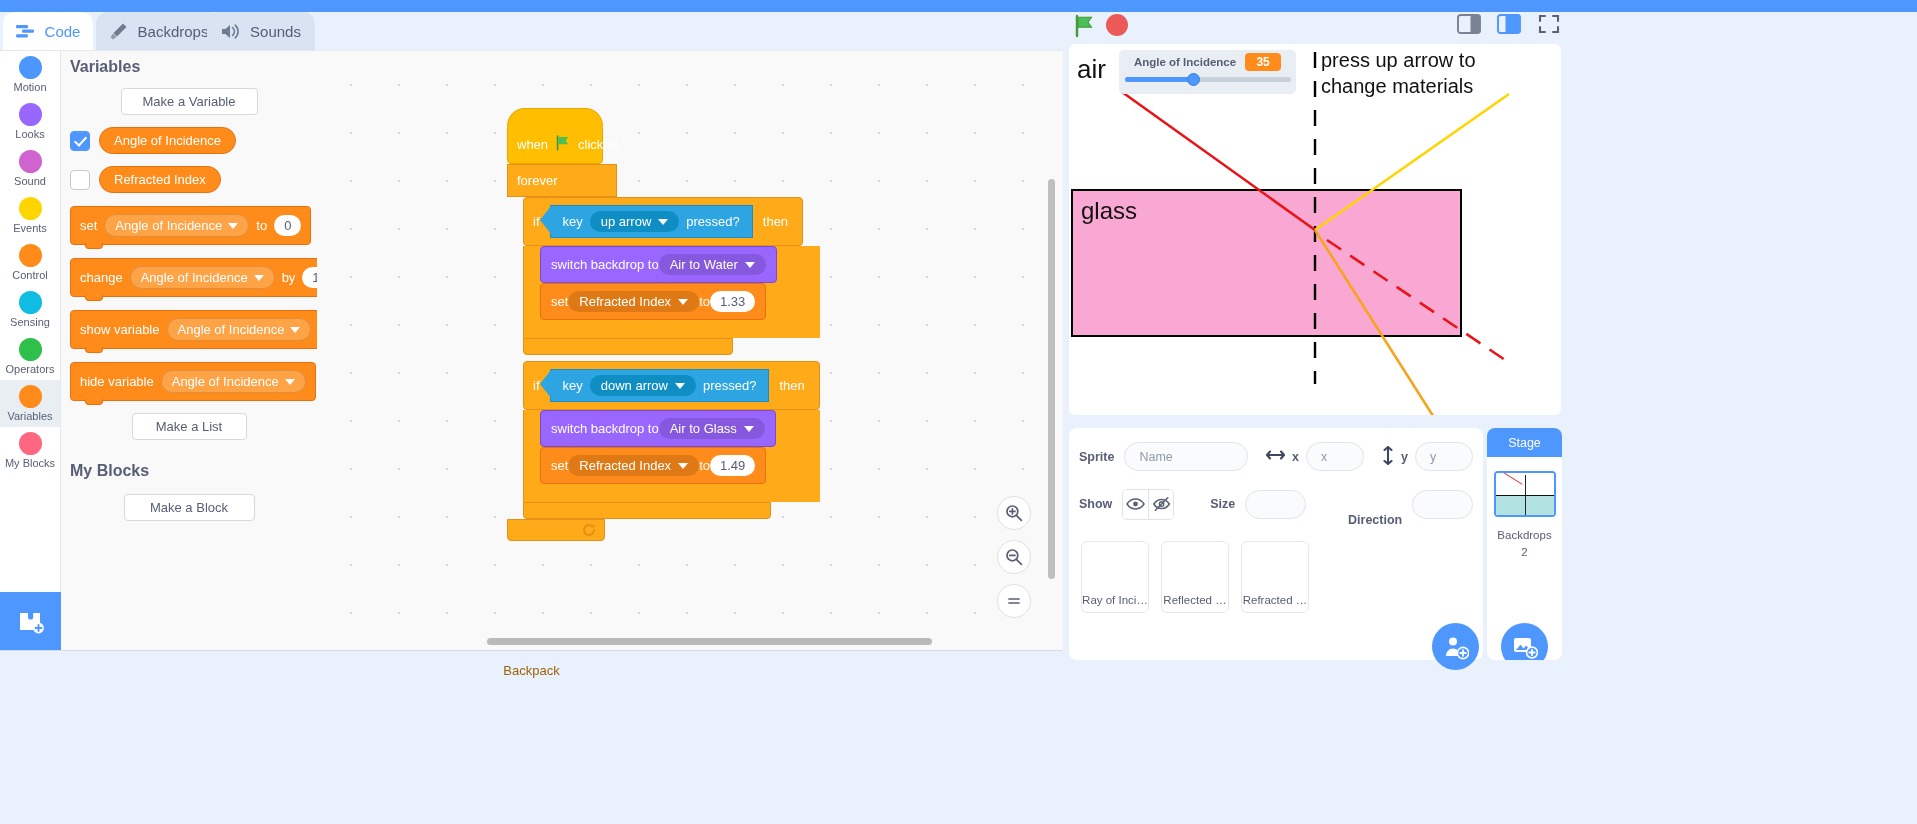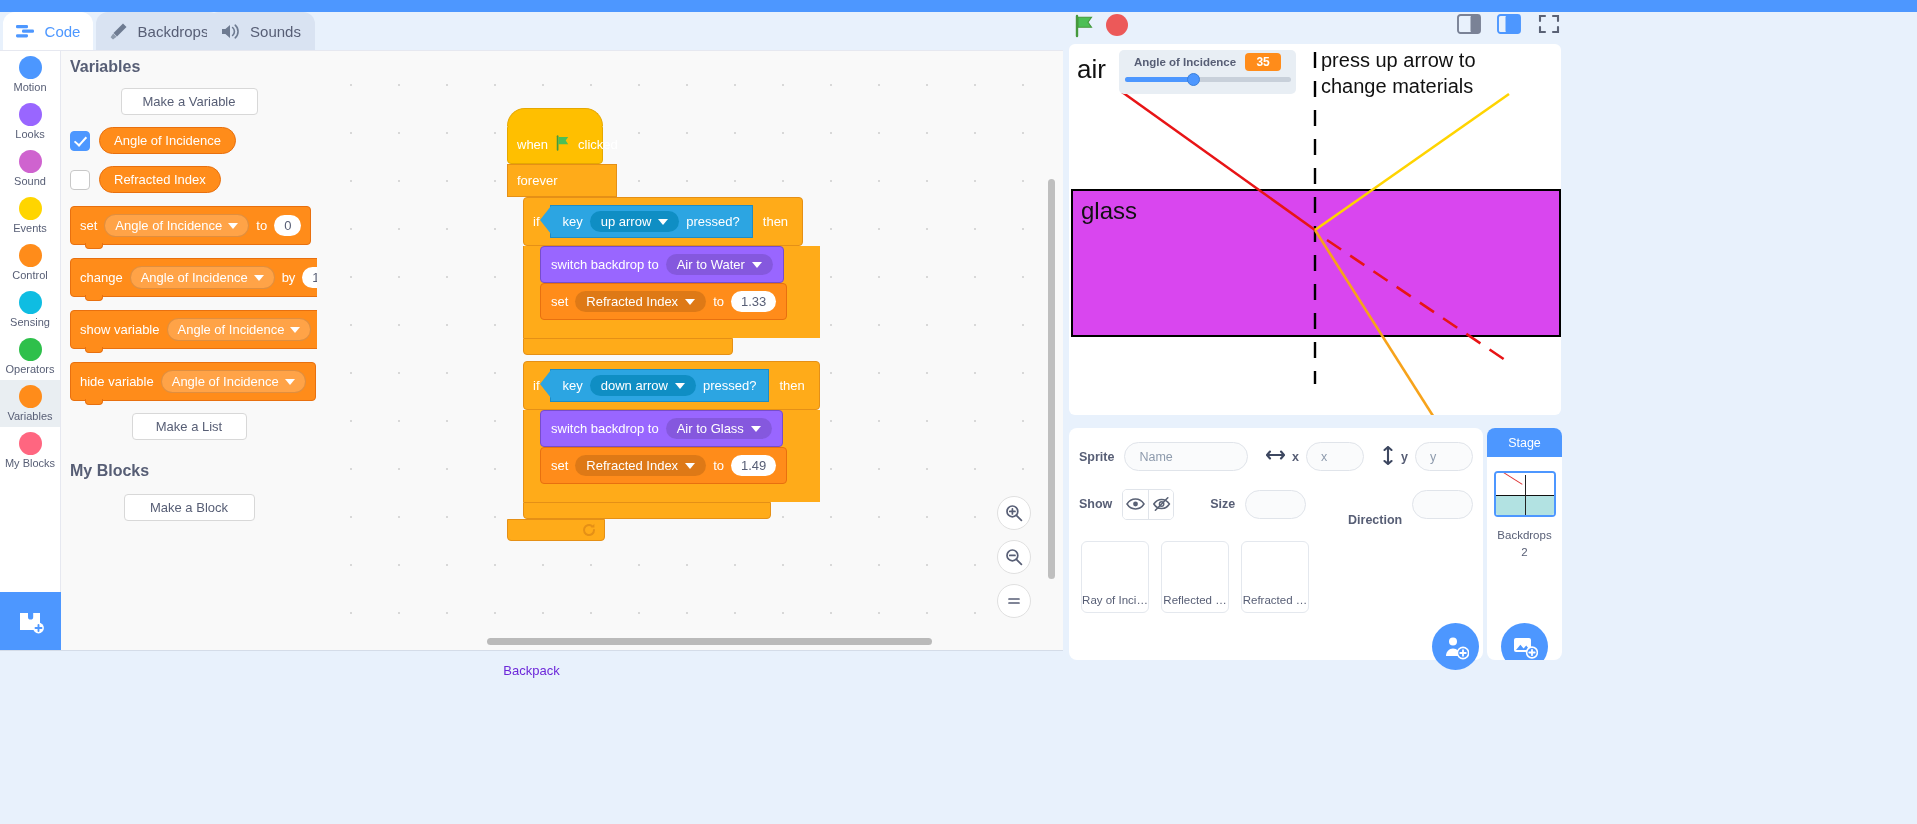--- a/index.html
+++ b/index.html
@@ -135,21 +135,21 @@
     background:#ffbf00; border:1px solid #e6a800; border-bottom:none;
     border-radius: 45px 45px 0 0;
   }
   .cblock {
     position: relative; background: #ffab19; border: 1px solid #e59016;
     color: #fff; font-size: 13px;
   }
   .cbar { padding: 8px 14px 8px 9px; }
   .stack {
     position: relative; border-radius: 4px; color:#fff; font-size: 13px;
-    display:inline-flex; align-items:center; gap: 7px; padding: 7px 10px; white-space: nowrap;
+    display:inline-flex; align-items:center; gap: 0; padding: 7px 10px; white-space: nowrap;
   }
   .purple { background: #9966ff; border: 1px solid #774dcb; }
   .orange { background: #ff8c1a; border: 1px solid #e8700f; }
   .bool {
     background: #2ca5e2; border:1px solid #1f8cc4; color:#fff; font-size:13px;
     padding: 5px 12px; display:inline-flex; align-items:center; gap:7px;
     position: relative; white-space: nowrap;
   }
   .bool::before{
     content:""; position:absolute; left:-11px; top:0; width:0; height:0;
@@ -167,22 +167,22 @@
 
   
   .stage-col { position: absolute; left: 1063px; top: 38px; width: 854px; height: 786px; }
   .stage {
     position: absolute; left: 6px; top: 6px; width: 492px; height: 371px;
     background: #fff; border-radius: 6px; overflow: hidden;
   }
   .stage-inner { position:absolute; inset:0; }
   .air-lbl { position:absolute; left: 8px; top: 10px; font-size: 26px; color:#111; font-family:"Liberation Sans",sans-serif; }
   .glass-box {
-    position:absolute; left: 2px; top: 145px; width: 490px; height: 148px;
-    background: #d946ef; border: 2px solid #000;
+    position:absolute; left: 2px; top: 145px; width: 391px; height: 148px;
+    background: #f9a8d4; border: 2px solid #000;
   }
   .glass-lbl { position:absolute; left: 8px; top: 6px; font-size: 24px; color:#111; }
   .instr { position:absolute; left: 252px; top: 3px; font-size: 20px; color:#111; line-height: 1.3; }
   .monitor {
     position:absolute; left: 50px; top: 6px; width: 177px; height: 44px;
     background: #e8eef4; border-radius: 5px; padding: 3px 6px;
   }
   .mon-row { display:flex; align-items:center; justify-content:center; gap: 9px; }
   .mon-name { font-size: 11.5px; color: #575e75; font-weight: bold; }
   .mon-val {
@@ -244,21 +244,21 @@
   .addbackdrop {
     position:absolute; left: 14px; top: 195px; width: 47px; height: 47px;
     background: #4d97ff; border-radius: 50%; display:flex;align-items:center;justify-content:center; cursor:pointer;
   }
 
   
   .backpack {
     position: absolute; left: 0; top: 650px; width: 1063px; height: 40px;
     background: #e8f1fc; border-top: 1px solid #d4dce8;
     display:flex; align-items:center; justify-content:center;
-    font-size: 13px; color:#6d28d9; cursor:pointer;
+    font-size: 13px; color:#a16207; cursor:pointer;
   }
 </style>
 </head>
 <body>
 
 <div class="menubar"></div>
 
 <div class="tabstrip">
   <div class="tab active tab-code">
     <span class="ticon">

